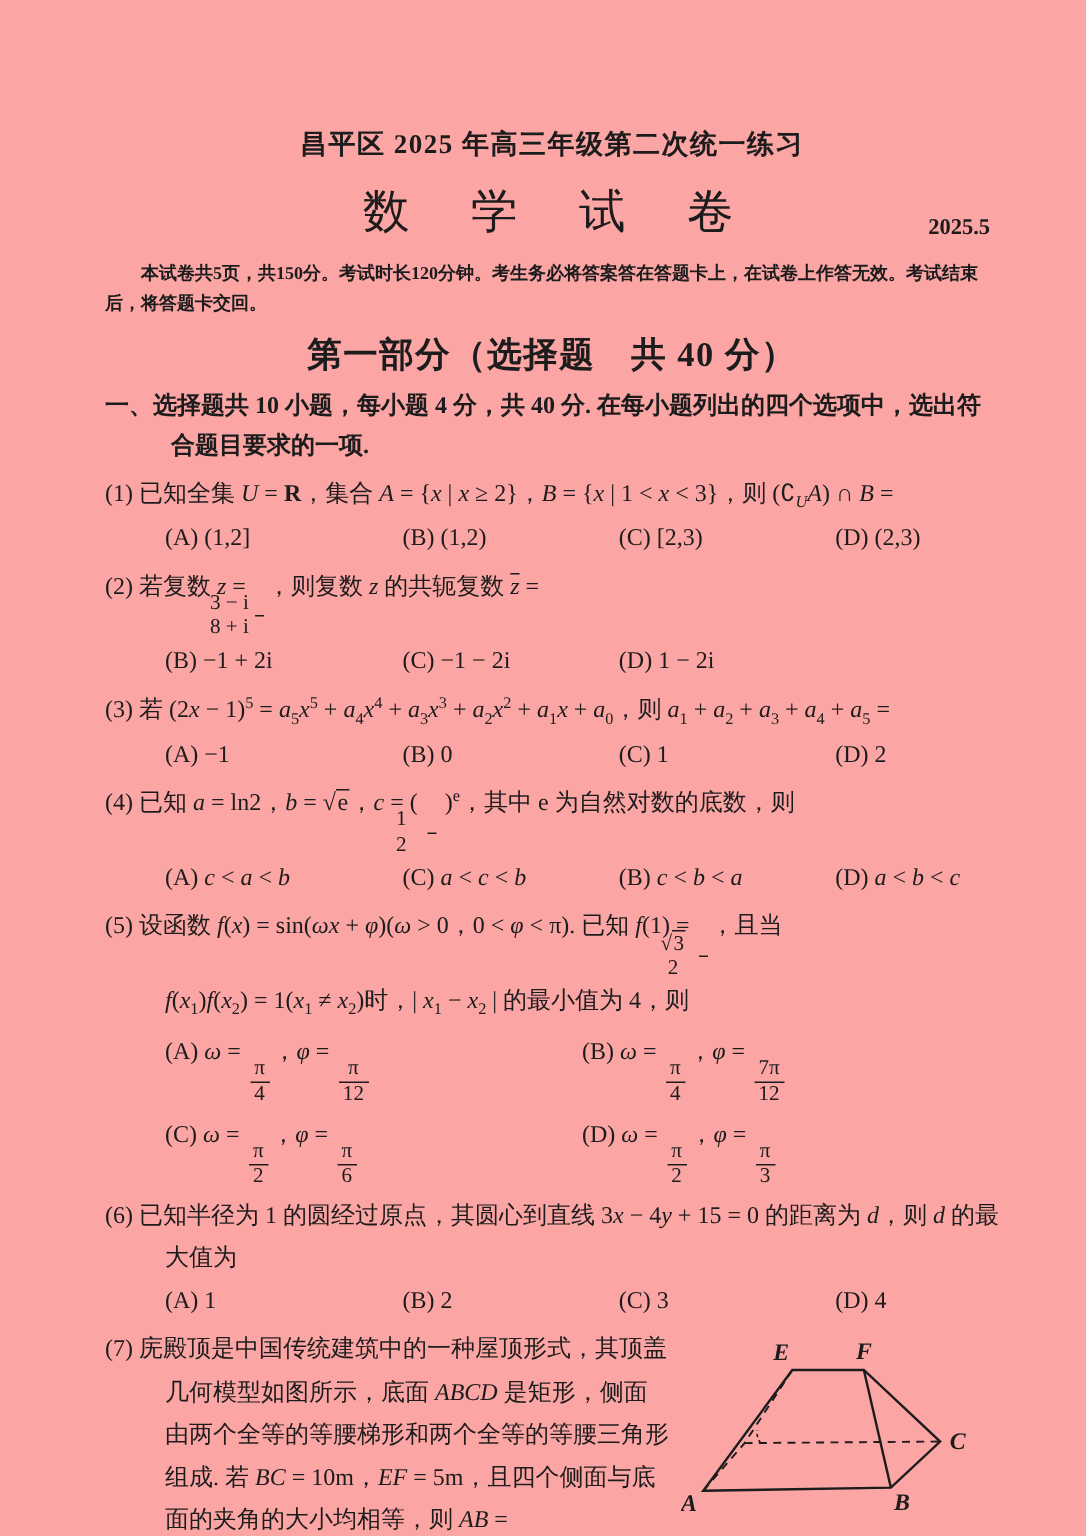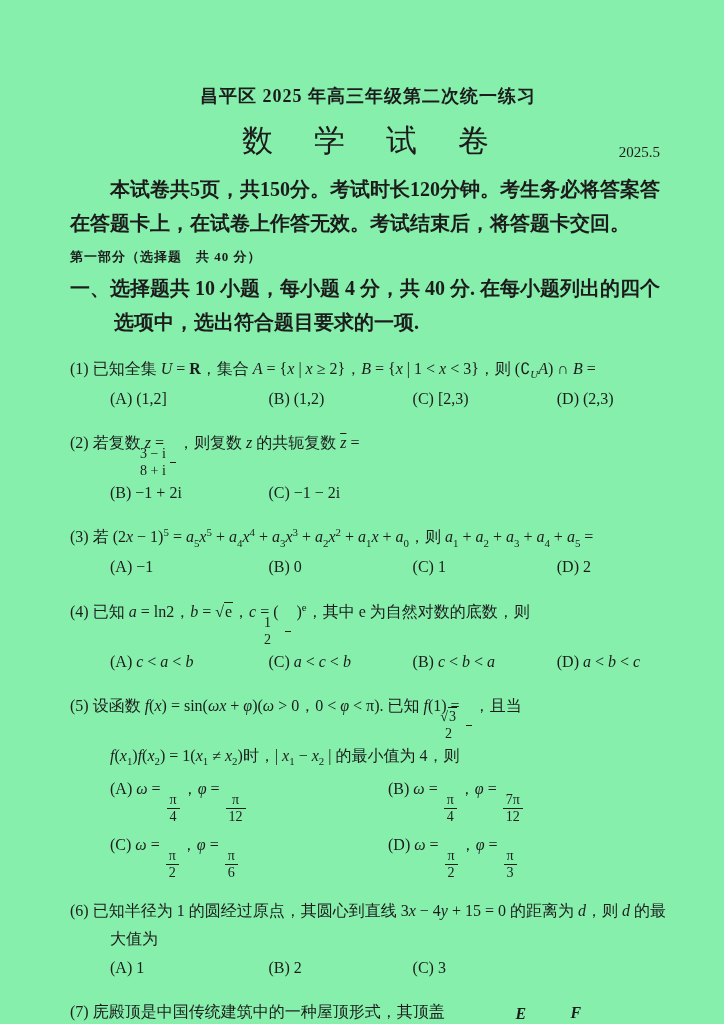--- a/index.html
+++ b/index.html
@@ -1,29 +1,29 @@
 <!DOCTYPE html>
 <html><head>
 <meta charset="utf-8">
 <style>
   html,body{margin:0;padding:0;background:#e9e9e7;}
   .page{
     width:724px;height:1024px;box-sizing:border-box;position:relative;
-    background:#86efac;color:#1c1c1c;overflow:hidden;
+    background:#fca5a5;color:#1c1c1c;overflow:hidden;
     font-family:"Liberation Serif","DejaVu Serif",serif;
     padding:84px 58px 0 70px;
   }
   .hdr{text-align:center;font-weight:bold;font-size:18px;letter-spacing:1px;}
   .titlebar{position:relative;text-align:center;margin-top:12px;height:44px;}
   .title{font-size:31px;font-weight:normal;letter-spacing:5px;}
-  .date{position:absolute;right:6px;bottom:3px;font-size:15px;font-weight:normal;}
-  .instructions{margin-top:8px;font-weight:bold;font-size:20px;line-height:1.7;text-indent:2em;}
-  .section-title{font-size:13px;font-weight:bold;margin:8px 0 6px;letter-spacing:1px;}
-  .note{font-weight:bold;font-size:20px;line-height:1.68;padding-left:44px;text-indent:-44px;}
-  .q{font-size:16px;line-height:1.78;margin-top:16px;}
+  .date{position:absolute;right:6px;bottom:3px;font-size:15px;font-weight:bold;}
+  .instructions{margin-top:8px;font-weight:bold;font-size:12px;line-height:1.7;text-indent:2em;}
+  .section-title{text-align:center;font-size:23px;font-weight:bold;margin:8px 0 6px;letter-spacing:1px;}
+  .note{font-weight:bold;font-size:16px;line-height:1.68;padding-left:44px;text-indent:-44px;}
+  .q{font-size:16px;line-height:1.78;margin-top:4px;}
   .stem{padding-left:40px;text-indent:-40px;}
   .opts{display:grid;padding-left:40px;margin:0 0 2px 0;}
   .opts4{grid-template-columns:1.45fr 1.32fr 1.32fr 1fr;}
   .opts2{grid-template-columns:1fr 1fr;row-gap:6px;margin-top:4px;}
   .opt{white-space:nowrap;}
   i{font-style:italic;}
   sub,sup{font-size:68%;}
   .frac{display:inline-flex;flex-direction:column;text-align:center;vertical-align:-0.72em;line-height:1.12;font-size:0.88em;margin:0 2px;}
   .frac .num{border-bottom:1.2px solid #1c1c1c;padding:0 3px;}
   .frac .den{padding:0 3px;}
@@ -65,20 +65,21 @@
   </div>
 
   <div class="q">
     <div class="stem">(2) 若复数 <i>z</i> = <span class="frac">
           <span class="num">3 − i</span>
           <span class="den">8 + i</span>
         </span>，则复数 <i>z</i> 的共轭复数 <span class="olbar"><i>z</i></span> =</div>
     <div class="opts opts4">
       <span class="opt">(B)  −1 + 2i</span>
       <span class="opt">(C)  −1 − 2i</span>
+      <span class="opt">(D)  1 − 2i</span>
     </div>
   </div>
 
   <div class="q">
     <div class="stem">(3) 若 (2<i>x</i> − 1)<sup>5</sup> = <i>a</i><sub>5</sub><i>x</i><sup>5</sup> + <i>a</i><sub>4</sub><i>x</i><sup>4</sup> + <i>a</i><sub>3</sub><i>x</i><sup>3</sup> + <i>a</i><sub>2</sub><i>x</i><sup>2</sup> + <i>a</i><sub>1</sub><i>x</i> + <i>a</i><sub>0</sub>，则 <i>a</i><sub>1</sub> + <i>a</i><sub>2</sub> + <i>a</i><sub>3</sub> + <i>a</i><sub>4</sub> + <i>a</i><sub>5</sub> =</div>
     <div class="opts opts4">
       <span class="opt">(A)  −1</span>
       <span class="opt">(B)  0</span>
       <span class="opt">(C)  1</span>
       <span class="opt">(D)  2</span>
@@ -135,20 +136,21 @@
           </span></span>
     </div>
   </div>
 
   <div class="q">
     <div class="stem">(6) 已知半径为 1 的圆经过原点，其圆心到直线 3<i>x</i> − 4<i>y</i> + 15 = 0 的距离为 <i>d</i>，则 <i>d</i> 的最大值为</div>
     <div class="opts opts4">
       <span class="opt">(A)  1</span>
       <span class="opt">(B)  2</span>
       <span class="opt">(C)  3</span>
+      <span class="opt">(D)  4</span>
     </div>
   </div>
 
   <div class="q">
     <div class="q7-flex">
       <div class="q7-text stem">(7) 庑殿顶是中国传统建筑中的一种屋顶形式，其顶盖几何模型如图所示，底面 <i>ABCD</i> 是矩形，侧面由两个全等的等腰梯形和两个全等的等腰三角形组成. 若 <i>BC</i> = 10m，<i>EF</i> = 5m，且四个侧面与底面的夹角的大小均相等，则 <i>AB</i> =</div>
       <div class="q7-fig">
         <svg viewBox="0 0 200 115">
 
           <g stroke="#1c1c1c" stroke-width="1.5" fill="none">

